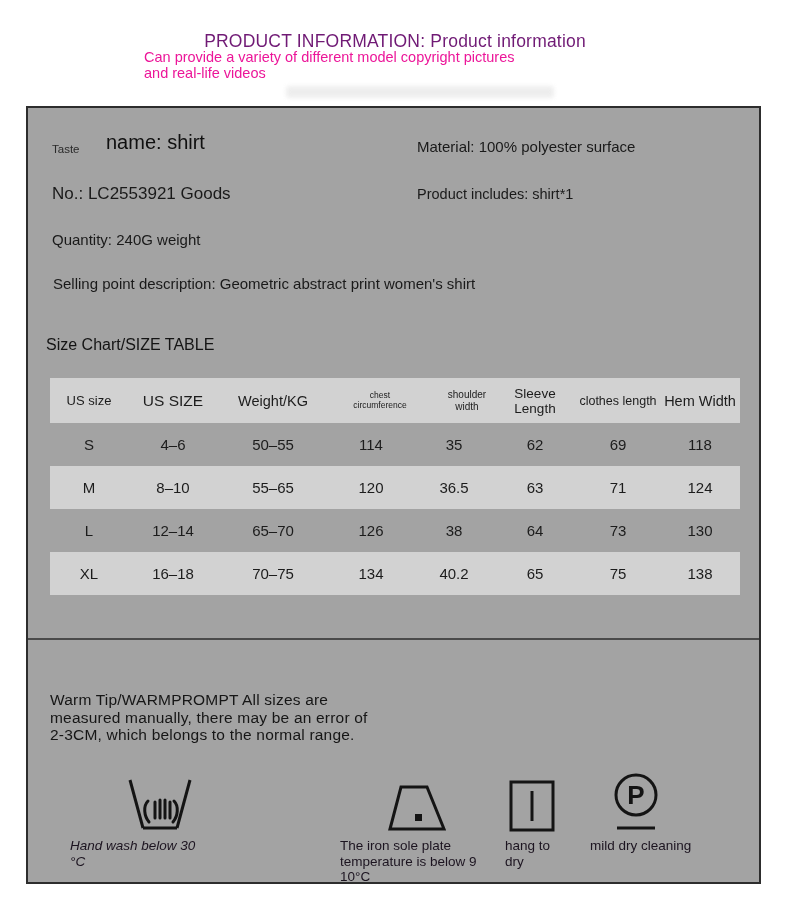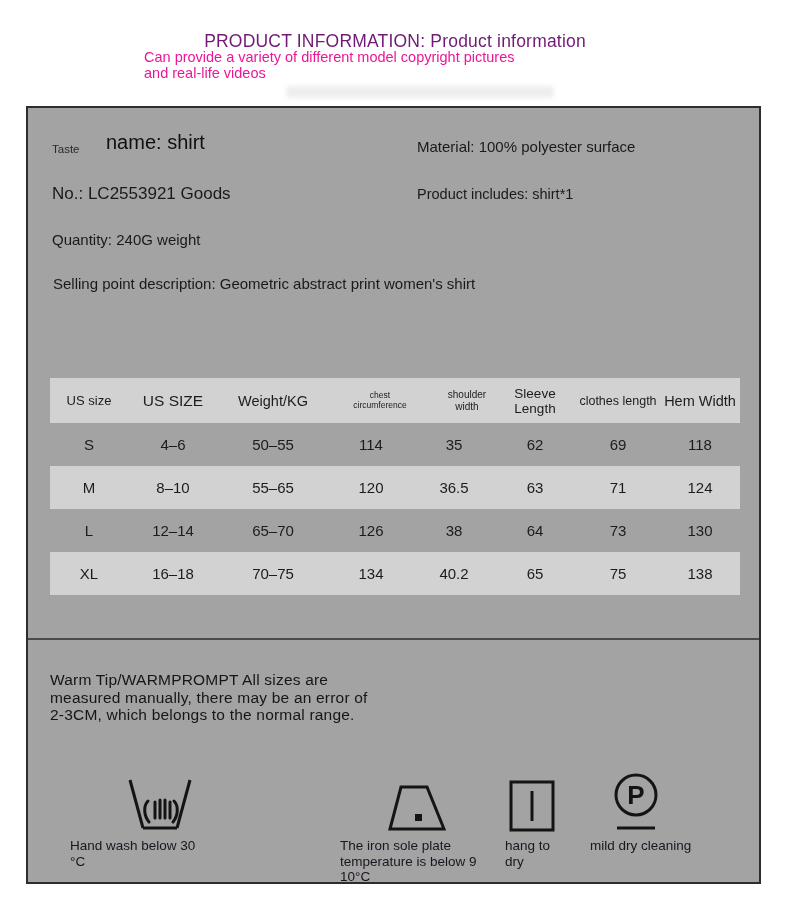--- a/index.html
+++ b/index.html
@@ -54,27 +54,27 @@
   .th-c5 { font-size:10px;   line-height:11.5px; text-align:left; padding-left:26px; white-space:normal; }
   .th-c6 { font-size:13.5px; line-height:15px;   white-space:normal; }
   .th-c7 { font-size:12.5px; line-height:14px;   white-space:normal; }
   .th-c8 { font-size:14.5px; white-space:nowrap; }
 
   .section-divider {
     position:absolute; left:0; top:530px; width:100%;
     border-top:2px solid #4a4a4a;
   }
   .warm-tip {
-    position:absolute; left:22px; top:563px;
+    position:absolute; left:22px; top:583px;
     font-size:15.5px; line-height:17.5px; color:#161616; letter-spacing:.2px;
   }
   .care-item { position:absolute; top:660px; }
   .care-icon-wrap { height:64px; display:flex; align-items:flex-end; }
   .care-label { font-size:13.5px; line-height:15.5px; color:#1c1420; margin-top:6px; }
-  .ci-1 { left:42px;  width:195px; }  .ci-1 svg { margin-left:58px; }
+  .ci-1 { left:42px;  width:195px;font-style:italic; }  .ci-1 svg { margin-left:58px; }
   .ci-2 { left:235px; width:100px; }  .ci-2 svg { margin-left:4px; }
   .ci-3 { left:312px; width:172px; }  .ci-3 svg { margin-left:48px; }
   .ci-4 { left:477px; width:80px;  }  .ci-4 svg { margin-left:4px; }
   .ci-5 { left:562px; width:150px; }  .ci-5 svg { margin-left:19px; }
   .care-svg { stroke:#141414; stroke-width:3; fill:none; }
 </style>
 </head>
 <body>
 
 <div class="page">
@@ -90,20 +90,21 @@
 
   <div class="main-box">
 
     <div class="abs taste-label">Taste</div>
     <div class="abs product-name">name: shirt</div>
     <div class="abs material">Material: 100% polyester surface</div>
     <div class="abs item-no">No.: LC2553921 Goods</div>
     <div class="abs includes">Product includes: shirt*1</div>
     <div class="abs quantity">Quantity: 240G weight</div>
     <div class="abs selling-point">Selling point description: Geometric abstract print women's shirt</div>
+    <div class="abs chart-title">Size Chart/SIZE TABLE</div>
 
     <table class="size-table">
       <colgroup>
         <col style="width:78px">
           <col style="width:90px">
           <col style="width:110px">
           <col style="width:86px">
         <col style="width:80px">
           <col style="width:82px">
           <col style="width:84px">

